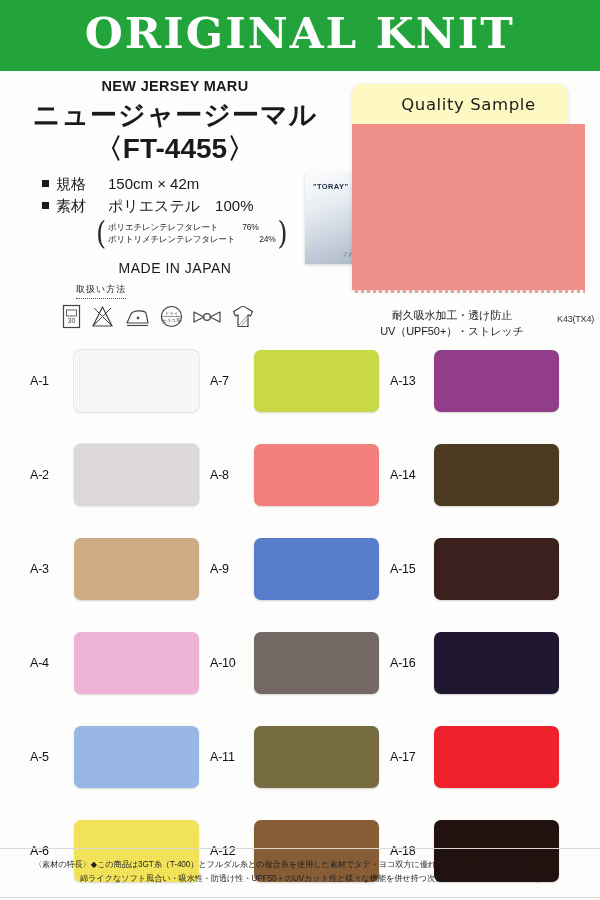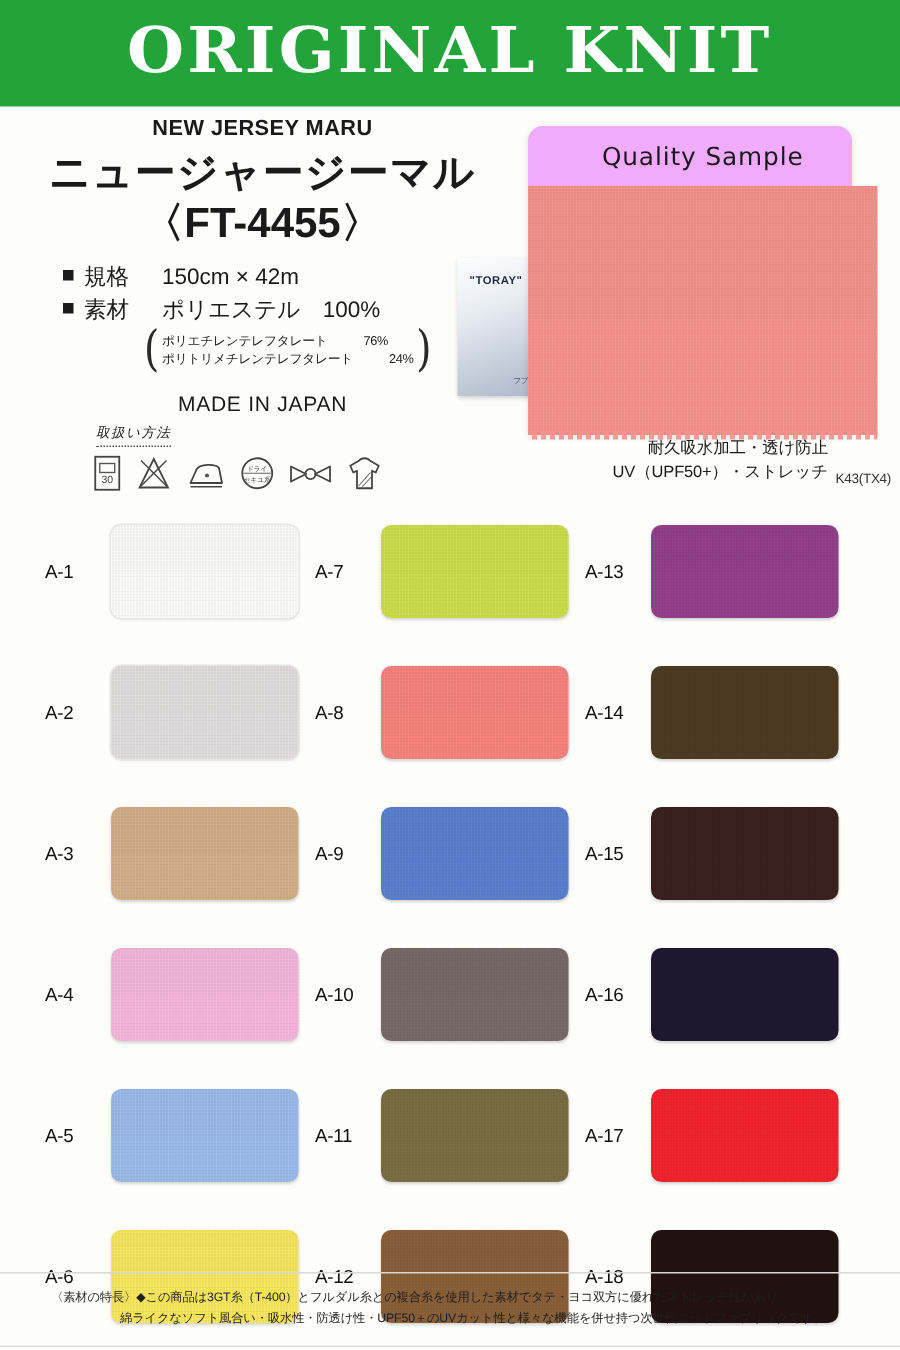--- a/index.html
+++ b/index.html
@@ -145,21 +145,21 @@
     font-size: 5px;
     color: #45536b;
     letter-spacing: -0.2px;
   }
 
   
   .quality-panel {
     position: absolute;
     left: 352px; top: 84px;
     width: 216px; height: 206px;
-    background: #f0abfc;
+    background: #fef9c3;
     border-radius: 10px 10px 0 0;
     box-shadow: 0 1px 4px rgba(0,0,0,0.13);
   }
   .quality-title {
     position: absolute;
     left: 0; top: 11px;
     width: 233px;
     text-align: center;
     font-size: 16.5px;
     letter-spacing: 0.6px;
@@ -185,23 +185,23 @@
     width: 233px; height: 5px;
     background:
       repeating-linear-gradient(90deg,
         transparent 0 3px,
         currentColor 3px 6px);
     opacity: 0.9;
   }
 
   .feature-text {
     position: absolute;
-    left: 352px; top: 292px;
+    left: 352px; top: 308px;
     width: 200px;
-    text-align: right;
+    text-align: center;
     font-size: 11px;
     line-height: 1.45;
     letter-spacing: -0.1px;
   }
   .code-tag {
     position: absolute;
     right: 6px; top: 314px;
     font-size: 9px;
     color: #333;
     letter-spacing: -0.2px;
@@ -211,22 +211,21 @@
   .care-block {
     position: absolute;
     left: 62px; top: 278px;
   }
   .care-heading {
     font-size: 9px;
     letter-spacing: 1px;
     border-bottom: 1px dotted #555;
     display: inline-block;
     padding-bottom: 2px;
-    margin-left: 2px;
-    font-style: italic;
+    margin-left: 14px;
   }
   .care-icons {
     display: flex;
     align-items: flex-end;
     gap: 9px;
     margin-top: 5px;
   }
   .care-icons svg { display: block; }
 
   

